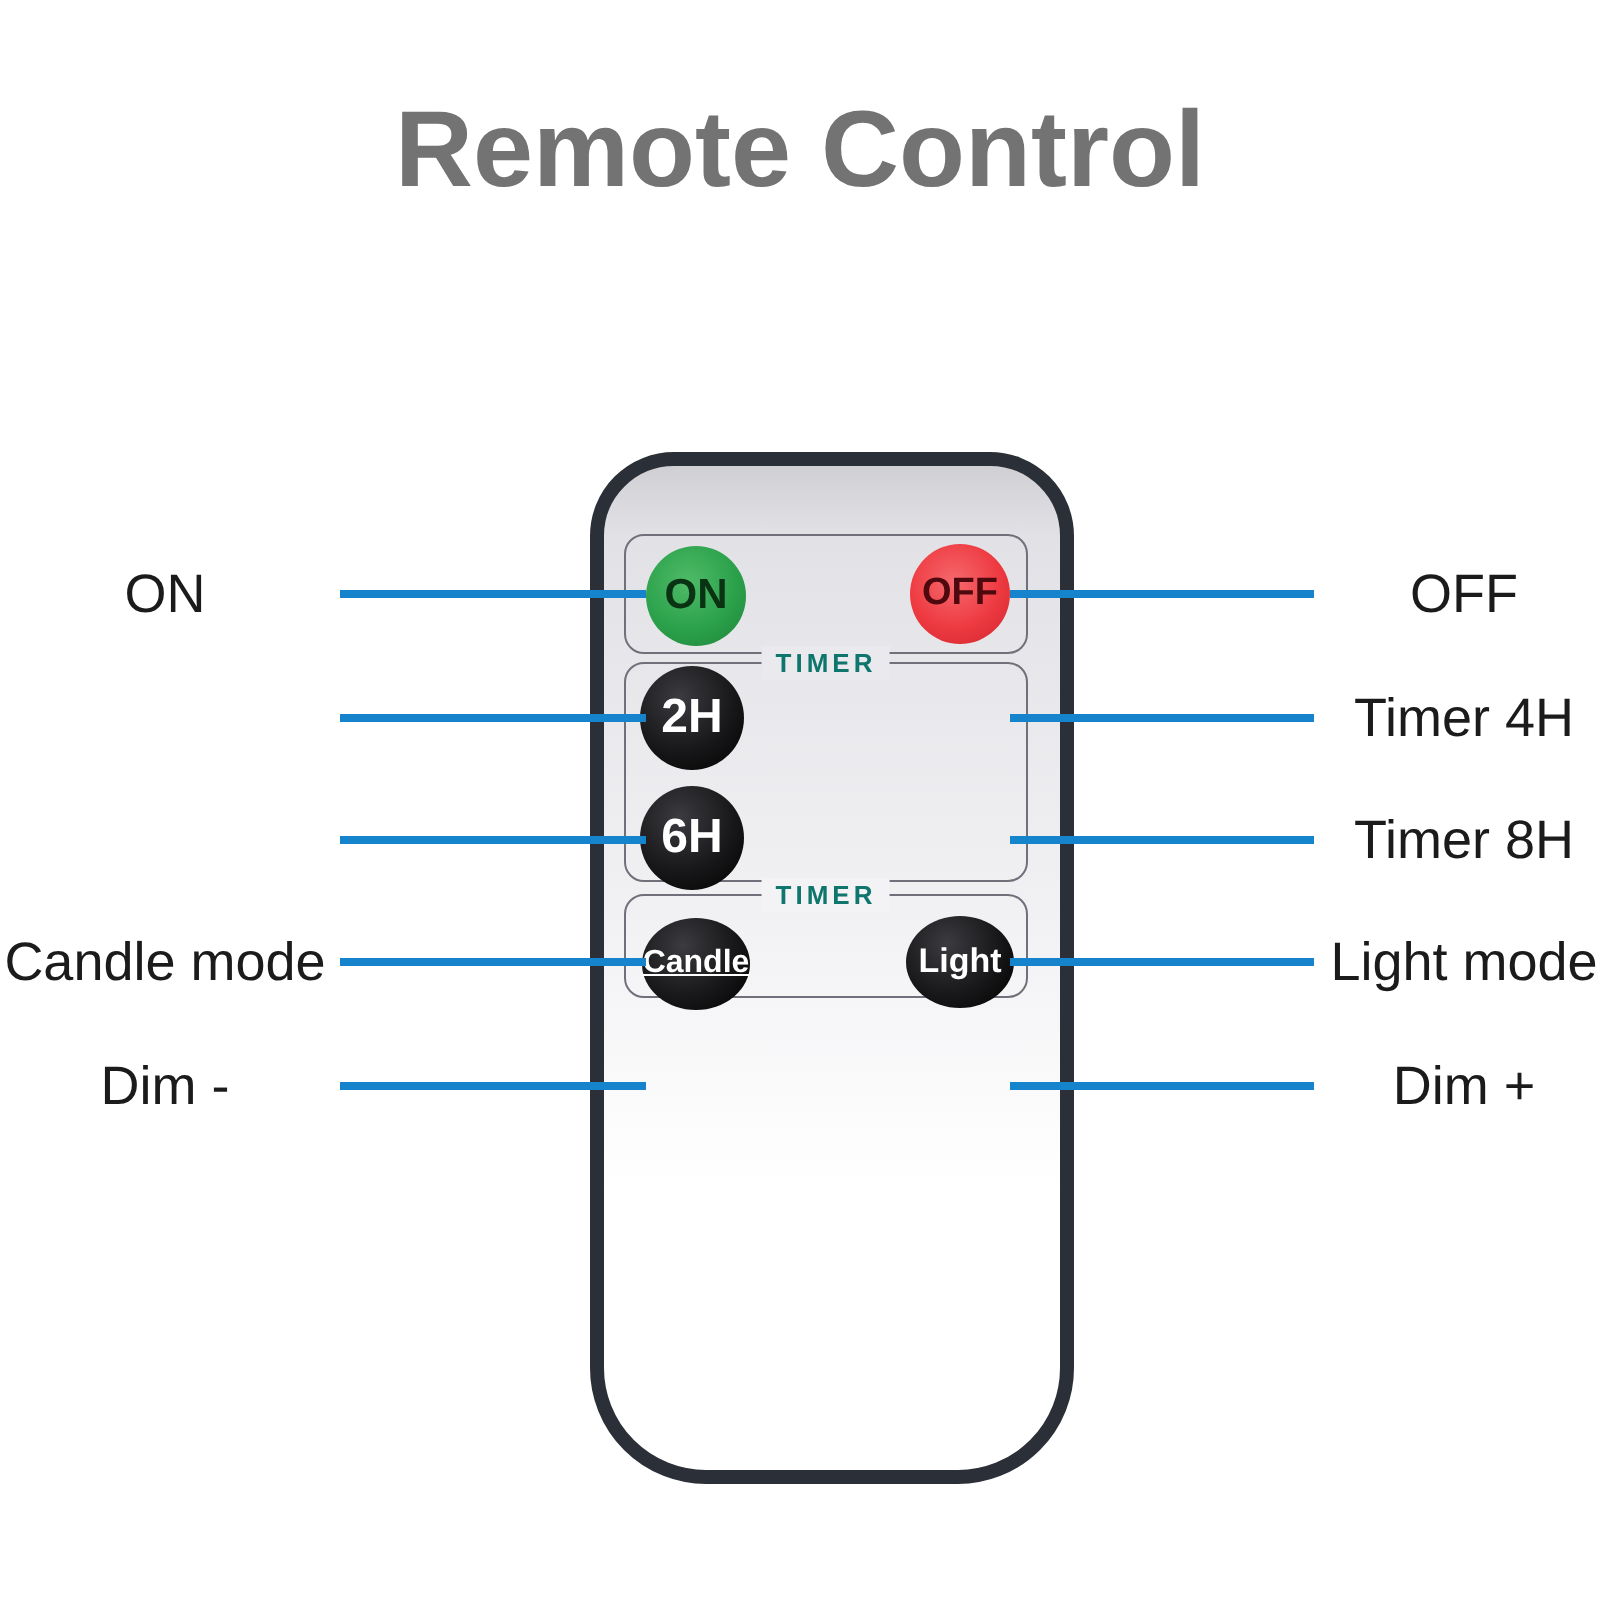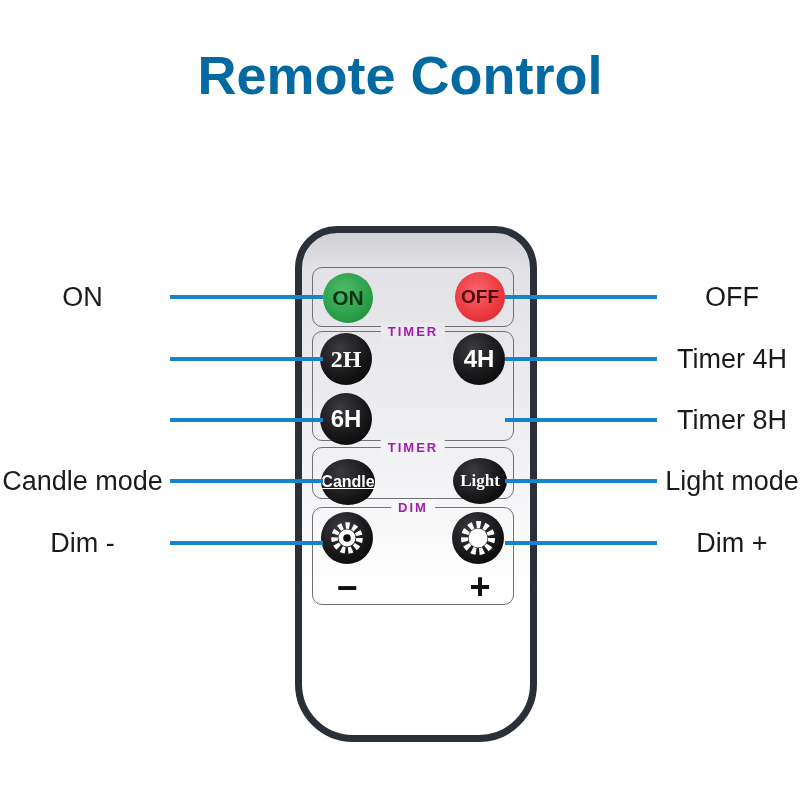--- a/index.html
+++ b/index.html
@@ -1,59 +1,59 @@
 <!DOCTYPE html>
 <html style="--accent-line: #1584cd; --on-green: #2ca14b; --off-red: #ee3a41; --button-black: #0e0e10;"><head>
 <meta charset="utf-8">
 <style>
   html,body{margin:0;padding:0;background:#ffffff;}
   #stage{position:relative;width:800px;height:800px;background:#ffffff;overflow:hidden;
          font-family:"Liberation Sans", sans-serif;}
 
   
   .page-title{position:absolute;left:0;right:0;top:44px;text-align:center;
-              font-size:54px;font-weight:bold;color:#0369a1;letter-spacing:0;}
+              font-size:54px;font-weight:bold;color:#737373;letter-spacing:0;}
 
   
   .remote{position:absolute;left:295px;top:226px;width:242px;height:516px;
           box-sizing:border-box;border:7px solid #2b2f37;
           border-radius:42px 42px 58px 58px;
           background:linear-gradient(180deg,#cfcfd4 0%,#e2e2e6 7%,#f0f0f3 42%,#ffffff 72%,#ffffff 100%);}
 
   .panel{position:absolute;box-sizing:border-box;border:1.5px solid #70707a;border-radius:10px;}
   .panel-power{left:10px;top:34px;width:202px;height:60px;}
   .panel-timer{left:10px;top:98px;width:202px;height:110px;}
   .panel-mode {left:10px;top:214px;width:202px;height:52px;}
   .panel-dim  {left:10px;top:274px;width:202px;height:98px;}
 
   .panel-label{position:absolute;top:-9px;left:50%;transform:translateX(-50%);
-               font-size:13px;font-weight:bold;letter-spacing:2px;color:#a21caf;
+               font-size:13px;font-weight:bold;letter-spacing:2px;color:#0f766e;
                padding:0 7px;line-height:17px;white-space:nowrap;}
   .panel-timer .panel-label{background:#eaeaee;}
   .panel-mode  .panel-label{background:#f3f3f5;}
   .panel-dim   .panel-label{background:#f8f8fa;}
 
   
   .btn{position:absolute;display:flex;align-items:center;justify-content:center;
        border-radius:50%;border:none;padding:0;cursor:pointer;
        font-family:"Liberation Sans", sans-serif;font-weight:bold;}
   .btn-on{left:10px;top:5px;width:50px;height:50px;
           background:radial-gradient(circle at 42% 36%,#4fbb68 0%,var(--on-green,#2ca14b) 55%,#1d8438 100%);
           color:#0a3314;font-size:21px;}
   .btn-off{left:142px;top:4px;width:50px;height:50px;
            background:radial-gradient(circle at 44% 38%,#f5696e 0%,var(--off-red,#ee3a41) 55%,#cf242c 100%);
            color:#4d090d;font-size:19px;}
   .btn-black{background:radial-gradient(circle at 38% 30%,#3b3b40 0%,#18181a 55%,#000000 100%);
              color:#ffffff;}
-  .btn-2h{left:7px;top:1px;width:52px;height:52px;font-size:24px;font-family:Liberation Serif, serif;}
+  .btn-2h{left:7px;top:1px;width:52px;height:52px;font-size:24px;}
   .btn-4h{left:140px;top:1px;width:52px;height:52px;font-size:24px;}
   .btn-6h{left:7px;top:61px;width:52px;height:52px;font-size:24px;}
   .btn-8h{left:142px;top:61px;width:52px;height:52px;font-size:24px;}
   .btn-candle{left:8px;top:11px;width:54px;height:46px;font-size:16px;text-decoration:underline;}
-  .btn-light {left:140px;top:10px;width:54px;height:46px;font-size:17px;font-family:Liberation Serif, serif;}
+  .btn-light {left:140px;top:10px;width:54px;height:46px;font-size:17px;}
   .btn-sun-minus{left:8px;top:4px;width:52px;height:52px;}
   .btn-sun-plus {left:139px;top:4px;width:52px;height:52px;}
 
   .dim-sign{position:absolute;transform:translate(-50%,-50%);font-size:36px;font-weight:bold;
             color:#101010;line-height:1;}
   .dim-sign.minus{left:34px;top:80px;}
   .dim-sign.plus {left:167px;top:79px;}
 
   
   .line{position:absolute;height:4px;background:var(--accent-line,#1584cd);}
@@ -82,63 +82,35 @@
       <button class="btn btn-off">
         <span>OFF</span>
       </button>
     </div>
 
     <div class="panel panel-timer">
       <span class="panel-label">TIMER</span>
       <button class="btn btn-black btn-2h">
         <span>2H</span>
       </button>
-      <button class="btn btn-black btn-4h">
-        <span>4H</span>
-      </button>
       <button class="btn btn-black btn-6h">
         <span>6H</span>
       </button>
     </div>
 
     <div class="panel panel-mode">
       <span class="panel-label">TIMER</span>
       <button class="btn btn-black btn-candle">
         <span>Candle</span>
       </button>
       <button class="btn btn-black btn-light">
         <span>Light</span>
       </button>
     </div>
 
-    <div class="panel panel-dim">
-      <span class="panel-label">DIM</span>
-
-      <button class="btn btn-black btn-sun-minus">
-        <span style="display:flex">
-          <svg width="44" height="44" viewBox="0 0 44 44">
-            <circle cx="22" cy="22" r="12.5" fill="none" stroke="#ffffff" stroke-width="6.5" stroke-dasharray="4 3.14"></circle>
-            <circle cx="22" cy="22" r="8.5" fill="#ffffff"></circle>
-            <circle cx="22" cy="22" r="3.8" fill="#0e0e10"></circle>
-          </svg>
-        </span>
-      </button>
-
-      <button class="btn btn-black btn-sun-plus">
-        <span style="display:flex">
-          <svg width="44" height="44" viewBox="0 0 44 44">
-            <circle cx="22" cy="22" r="13.5" fill="none" stroke="#ffffff" stroke-width="7" stroke-dasharray="4.3 3.4"></circle>
-            <circle cx="22" cy="22" r="9.5" fill="#ffffff"></circle>
-          </svg>
-        </span>
-      </button>
-
-      <span class="dim-sign minus">−</span>
-      <span class="dim-sign plus">+</span>
-    </div>
   </div>
 
   <div class="line line-left" style="top:295px"></div>
   <div class="line line-left" style="top:357px"></div>
   <div class="line line-left" style="top:418px"></div>
   <div class="line line-left" style="top:479px"></div>
   <div class="line line-left" style="top:541px"></div>
 
   <div class="line line-right" style="top:295px"></div>
   <div class="line line-right" style="top:357px"></div>

